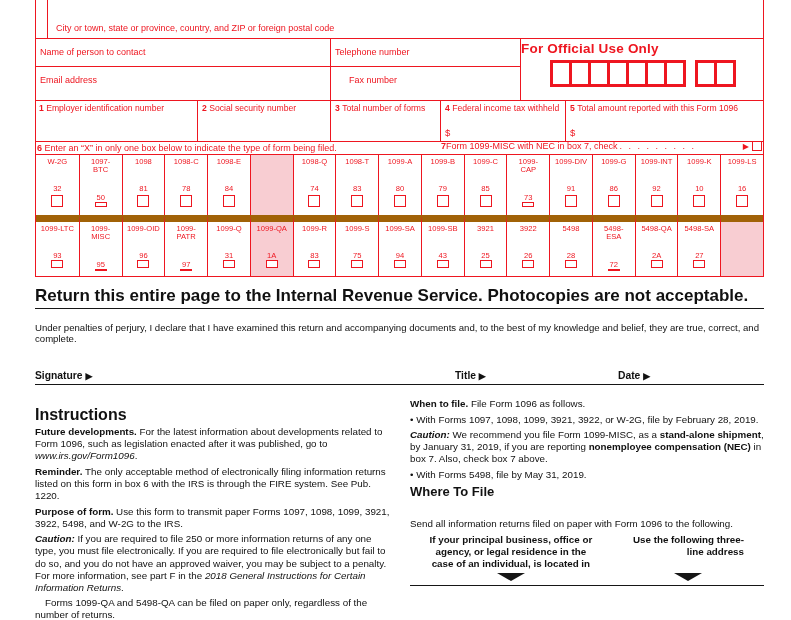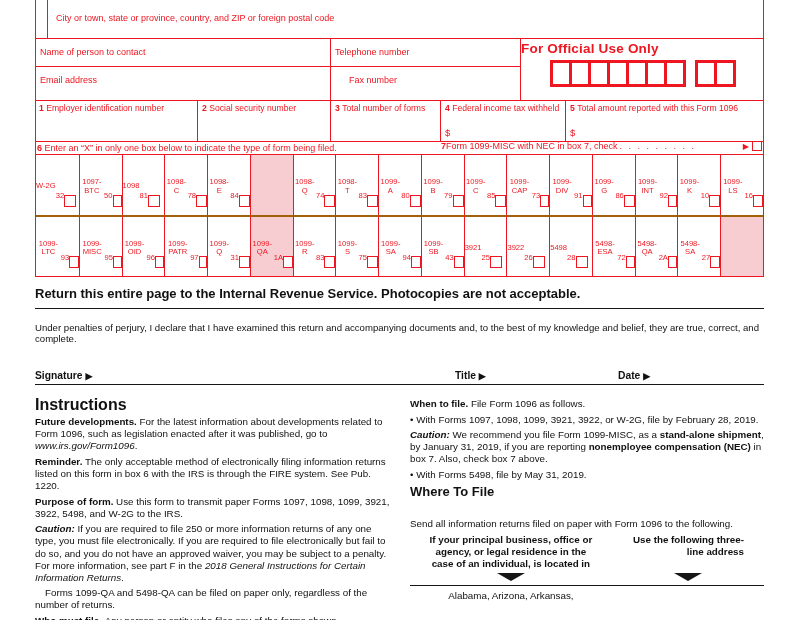--- a/index.html
+++ b/index.html
@@ -6,21 +6,21 @@
   *{box-sizing:border-box}
   .page{position:relative;width:791px;height:620px;overflow:hidden;background:#fff;
         font-family:"Liberation Sans",sans-serif;color:#111}
   .abs{position:absolute}
   .b{font-weight:bold}
   .i{font-style:italic}
   .hl,.vl{position:absolute;background:#ee1620}
   .hl{height:1px}.vl{width:1px}
   .hl.blk{background:#161616}
   .cell-label{font-size:9px;color:#ee1620;line-height:10px}
-  .city-cell{left:47px;top:0;width:717px;height:38px;padding:7px 0 0 9px}
+  .city-cell{left:47px;top:0;width:717px;height:38px;padding:17px 0 0 9px}
   .contact-cell{padding:3px 0 0 5px}
   
   .ofu{left:521px;top:38px;width:243px;height:62px;text-align:left}
   .ofu-title{font-size:13.5px;font-weight:bold;color:#ee1620;margin-top:3px;letter-spacing:.2px}
   .ofu-boxes{display:flex;justify-content:center;gap:9px;margin-top:4px}
   .ofu-group{display:flex}
   .ofu-box{width:22px;height:27px;border:3px solid #ee1620;margin-left:-3px;background:#fff}
   .ofu-box:first-child{margin-left:0}
   
   .frow{left:35px;top:100px;width:729px;height:41px;display:flex}
@@ -31,37 +31,37 @@
   
   .l6{left:37px;top:143px;font-size:9px;color:#ee1620;white-space:nowrap}
   .l7{left:441px;top:141px;width:321px;display:flex;align-items:center;font-size:9px;color:#ee1620}
   .l7 .dots{flex:1;overflow:hidden;white-space:nowrap;padding:0 2px;letter-spacing:2px}
   .l7 .arrow{font-size:8px;margin-right:3px}
   .l7 .cb{width:10px;height:10px;border:1.5px solid #ee1620;background:#fff;flex:0 0 auto}
   
   .grid{left:35px;top:154px;width:729px;display:grid;
         grid-template-columns:repeat(17,1fr);grid-template-rows:60px 61px;
         border:1px solid #ee1620}
-  .gcell{border-left:1px solid #ee1620;display:flex;align-items:center;padding-top:3px}
+  .gcell{border-left:1px solid #ee1620;display:flex;flex-direction:column;align-items:center;padding-top:3px}
   .gcell.c0{border-left:none}
-  .gcell.r1{border-top:2px solid #a16207}
+  .gcell.r1{border-top:7px solid #a16207}
   .gcell.pink{background:#f8cdd2}
   .gl{font-size:7.6px;color:#ee1620;line-height:8.4px;text-align:center;max-width:34px}
   .gn{font-size:7.6px;color:#ee1620;line-height:9px;margin-top:18px}
   .gbox{width:12px;height:12px;border:1.5px solid #ee1620;background:#fff;margin-top:auto;margin-bottom:8px}
   
-  .notice{left:35px;top:286px;font-size:13px;font-weight:bold}
+  .notice{left:35px;top:286px;font-size:17px;font-weight:bold}
   .perjury{left:35px;top:322px;width:729px;font-size:9.6px;line-height:11.4px}
   .sig{top:370px;font-size:10.3px;font-weight:bold}
   .sig .ar{font-size:9px}
   
   .col{position:absolute;font-size:9.8px;line-height:12.1px}
   .col-left{left:35px;top:393px;width:357px}
   .col-right{left:410px;top:398px;width:354px}
-  .ih1{font-size:16px;font-weight:bold;margin:6px 0 5px}
+  .ih1{font-size:16px;font-weight:bold;margin:16px 0 5px}
   .ip{margin:0 0 3.5px}
   .ip.indent{text-indent:10px}
   .ip.h2{font-size:13px;font-weight:bold;margin:5px 0 20px}
   
   .wt{margin-top:3px}
   .wt-head{display:flex;font-weight:bold}
   .wt-c1{width:57%;padding:0 14px;text-align:center}
   .wt-c2{width:43%;padding:0 20px;text-align:right}
   .wt-arrows{display:flex;margin-top:3px}
   .wt-arrows>div{width:57%;display:flex;justify-content:center}
@@ -363,17 +363,16 @@
       </div>
       <div class="wt-arrows">
         <div>
             <span class="tri"></span>
           </div>
         <div>
             <span class="tri"></span>
           </div>
       </div>
       <div class="wt-div"></div>
-      <div class="wt-row1">Alabama, Arizona, Arkansas,</div>
     </div>
   </div>
 
 </div>
 
 </body></html>

